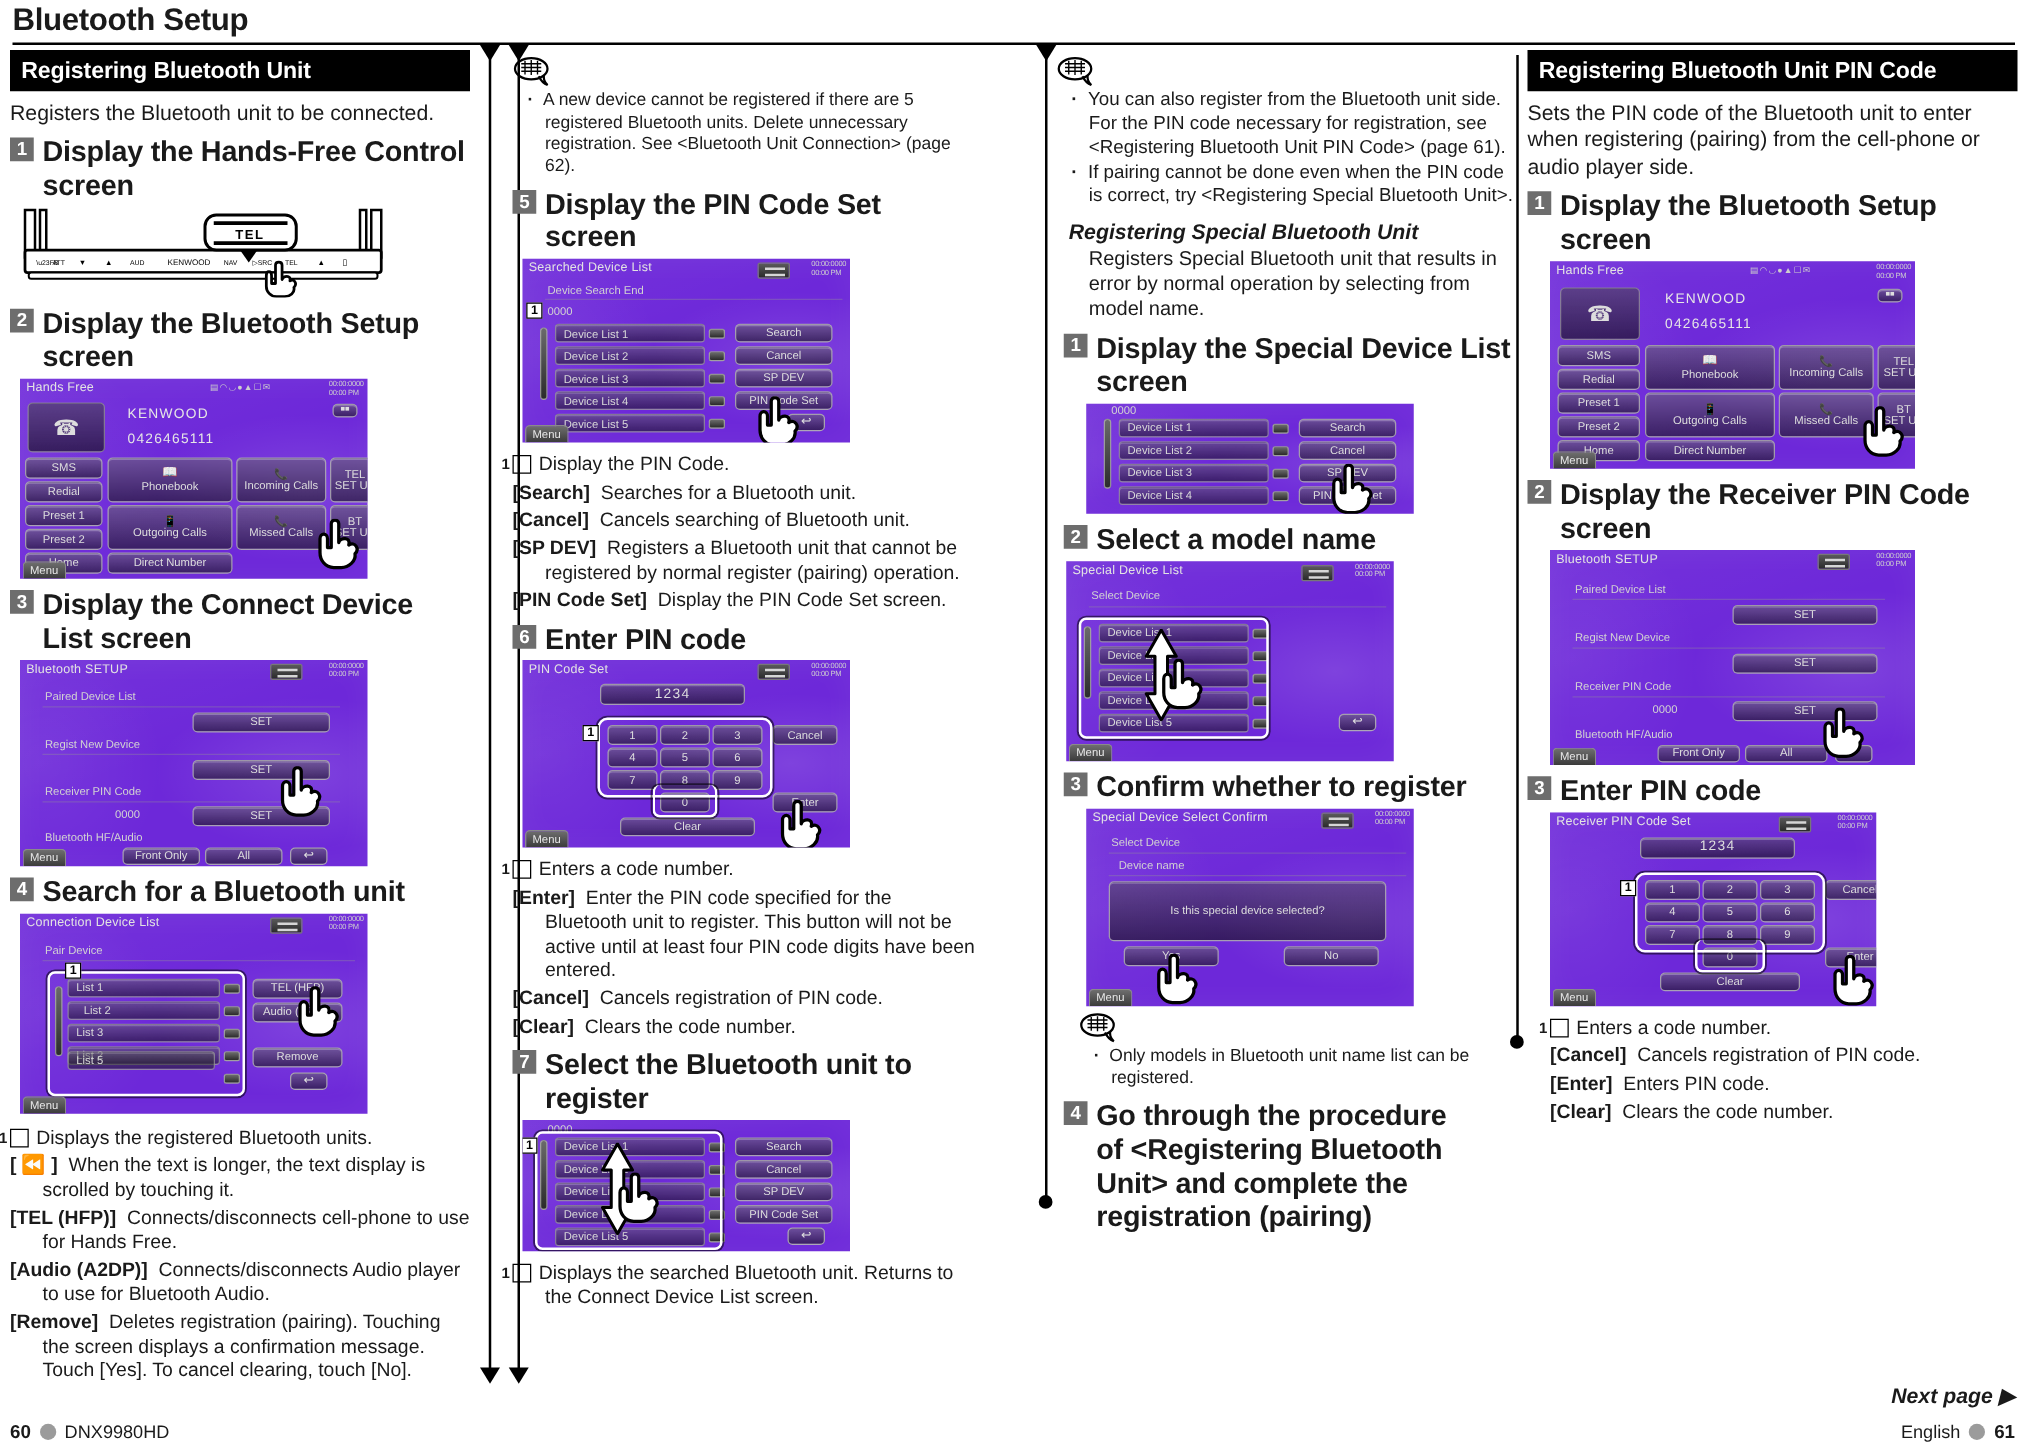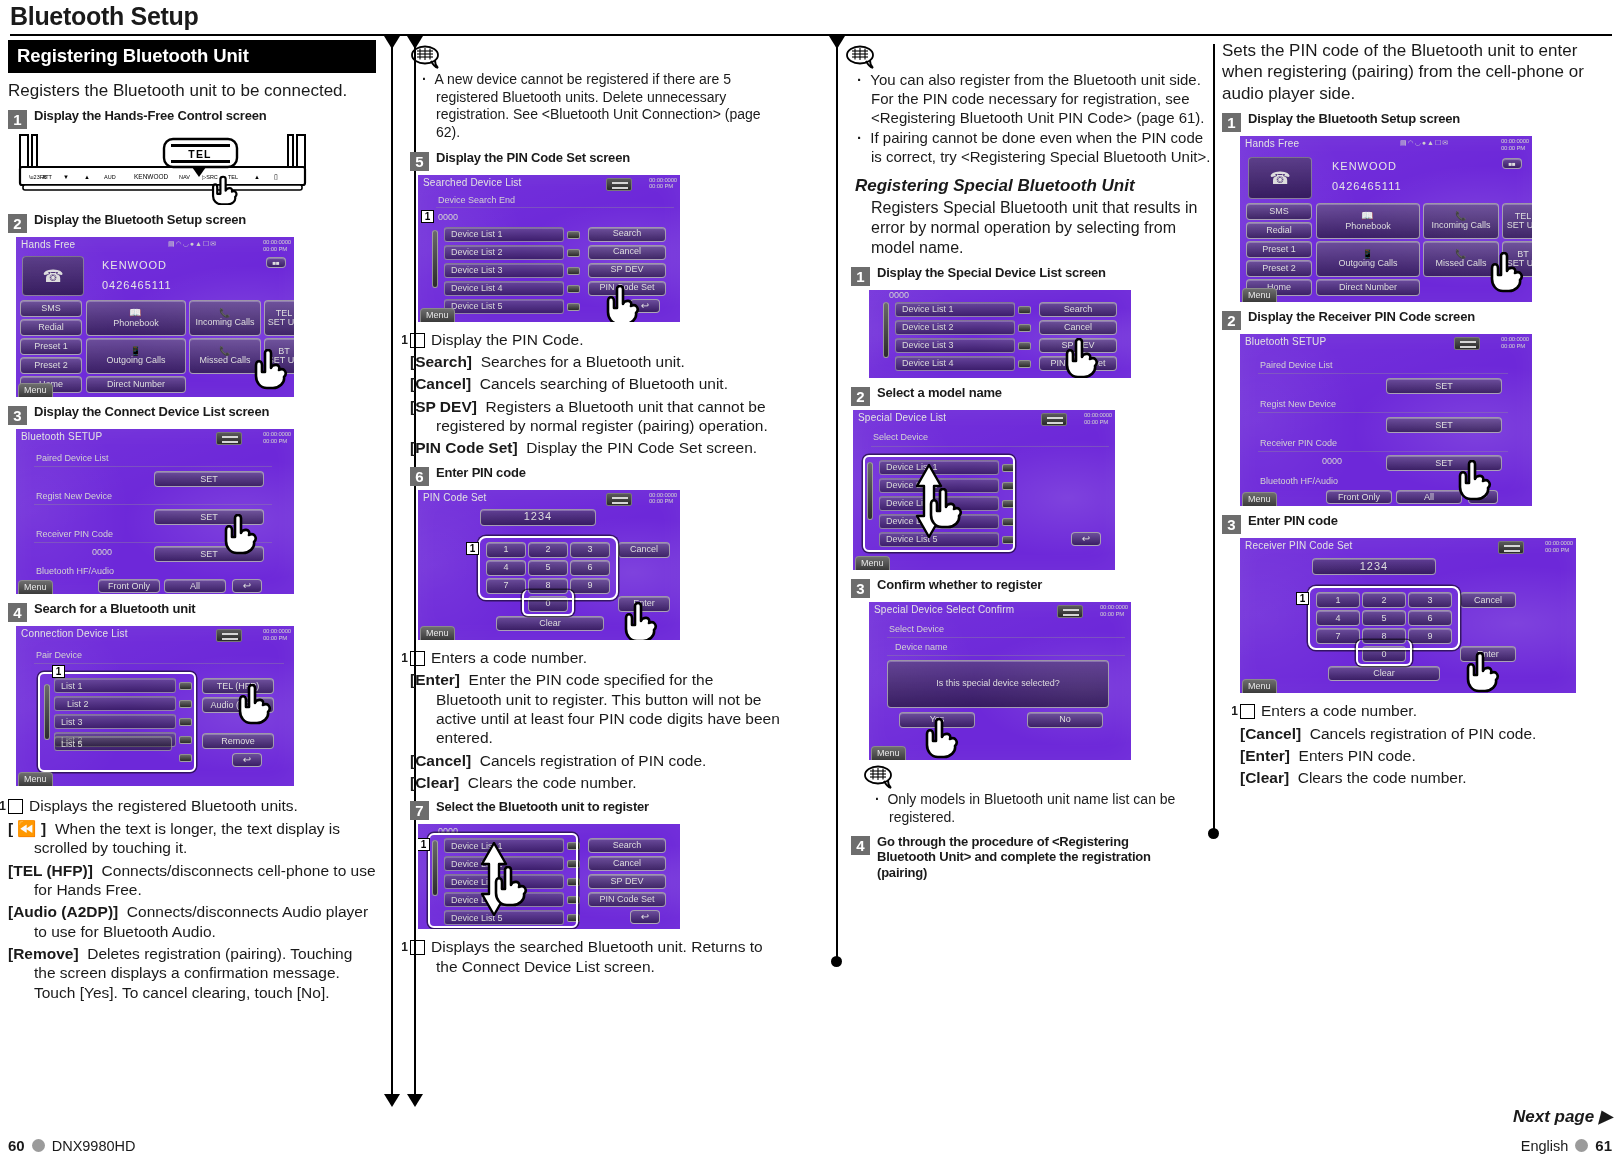--- a/index.html
+++ b/index.html
@@ -56,21 +56,21 @@
   
   .step { display:flex; align-items:flex-start; margin:7px 0 4px 0; }
   .step-num {
     flex:0 0 auto;
     background:#6d6d6d; color:#fff;
     font-size:15px; font-weight:bold;
     width:19px; height:19px; line-height:19px;
     text-align:center; margin-right:7px; margin-top:2px;
   }
   .step-txt {
-    font-size:13px; font-weight:bold; line-height:1.17; letter-spacing:-0.2px;
+    font-size:23px; font-weight:bold; line-height:1.17; letter-spacing:-0.2px;
   }
 
   
   .item { font-size:15.5px; line-height:1.25; margin:3px 0 3px 0; padding-left:26px; text-indent:-26px; }
   .item .tag { font-weight:bold; }
   .item .boxnum {
     display:inline-block; border:1.6px solid #000; font-size:12px; font-weight:bold;
     width:15px; height:15px; line-height:13px; text-align:center;
     vertical-align:1px; margin-right:6px; font-family:"Liberation Sans", sans-serif;
   }
@@ -729,20 +729,21 @@
   </div>
 
   <div class="step" style="margin-left:6px;">
     <span class="step-num">4</span>
     <span class="step-txt" style="max-width:300px; display:inline-block;">Go through the procedure of &lt;Registering Bluetooth Unit&gt; and complete the registration (pairing)</span>
   </div>
 </div>
 
 <div class="col" id="col4">
 
+  <div class="sec-bar">Registering Bluetooth Unit PIN Code</div>
   <div class="lead">Sets the PIN code of the Bluetooth unit to enter when registering (pairing) from the cell-phone or audio player side.</div>
 
   <div class="step">
     <span class="step-num">1</span>
     <span class="step-txt">Display the Bluetooth Setup screen</span>
   </div>
 
   <div class="lcd" style="width:292px;height:166px;margin-left:18px;">
     <div class="lcd-title">Hands Free</div>
     <div class="lcd-statico" style="left:160px;">▤◠◡●▲☐✉</div>
@@ -821,21 +822,21 @@
       <path d="M11,4 C11,0 17,0 17,4 L17,19 C18,15 27,14 25,21 C30,18 34,24 30,28 C31,34 25,39 19,39
                L13,39 C6,39 2,33 2,27 L2,16 C2,11 8,11 8,16 L8,23 L11,23 Z" fill="#fff" stroke="#000" stroke-width="2.6" stroke-linejoin="round"></path>
     </svg>
   </div>
 
   <div class="step">
     <span class="step-num">3</span>
     <span class="step-txt">Enter PIN code</span>
   </div>
 
-  <div class="lcd" style="width:336px;height:155px;margin-left:18px;">
+  <div class="lcd" style="width:261px;height:155px;margin-left:18px;">
     <div class="lcd-title">Receiver PIN Code Set</div>
     <div class="lcd-updown" style="right:52px;"></div>
     <div class="lcd-clock">00:00:0000<br>00:00 PM</div>
     <div class="btn flat" style="left:72px; top:20px; width:124px; height:17px; font-size:11px; letter-spacing:1px;">1234</div>
 
     <div class="btn" style="left:76px; top:54px; width:44px; height:16px;">1</div>
     <div class="btn" style="left:122px; top:54px; width:44px; height:16px;">2</div>
     <div class="btn" style="left:168px; top:54px; width:44px; height:16px;">3</div>
     <div class="btn" style="left:76px; top:72px; width:44px; height:16px;">4</div>
     <div class="btn" style="left:122px; top:72px; width:44px; height:16px;">5</div>

